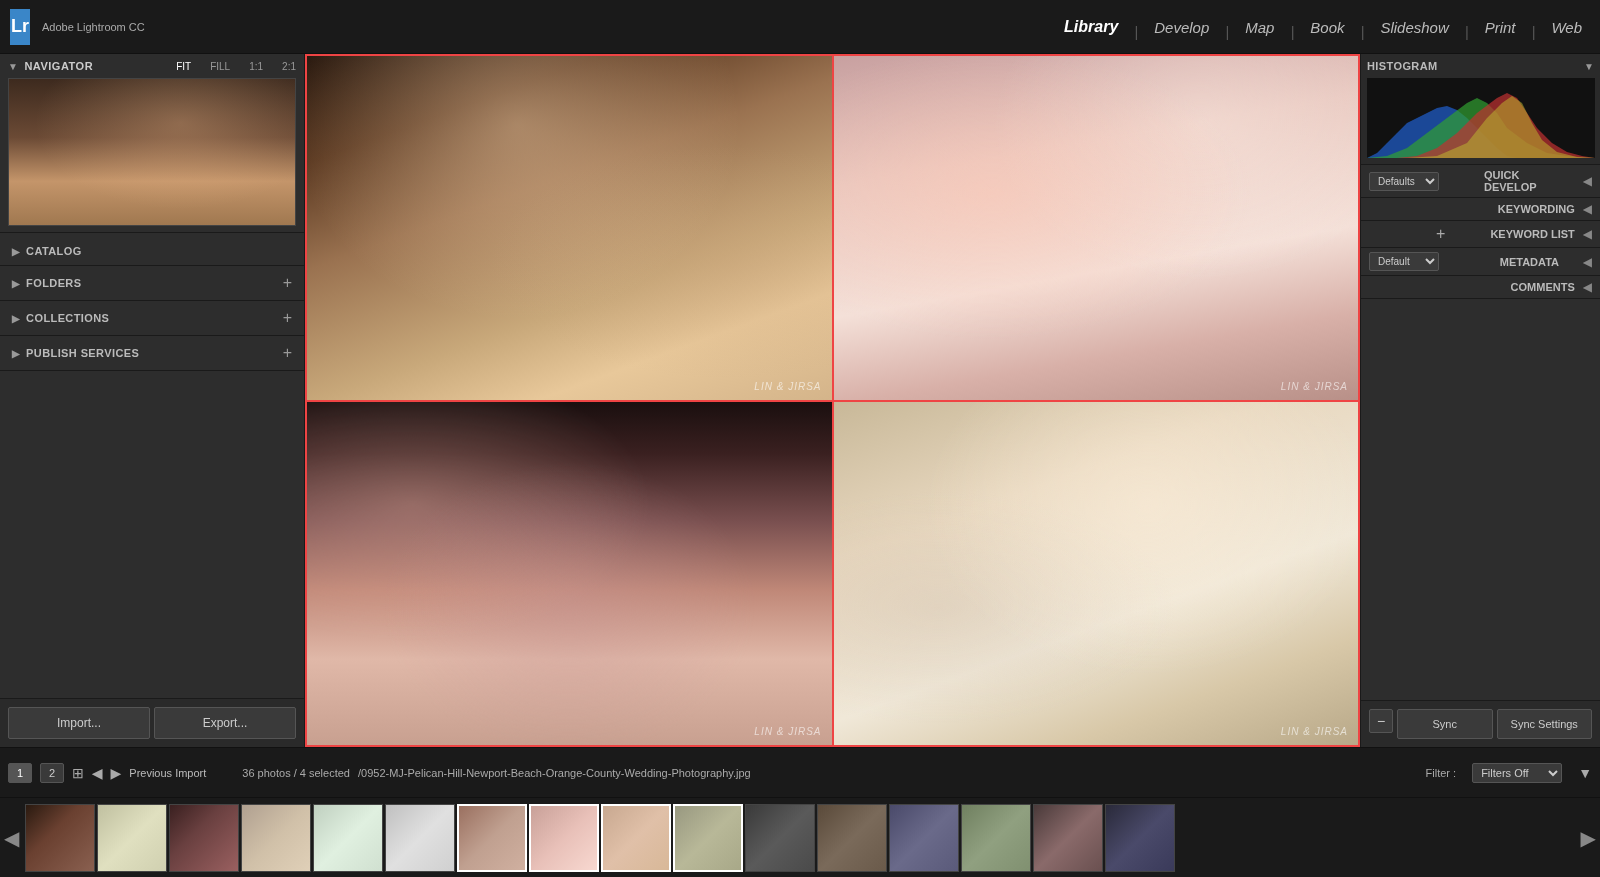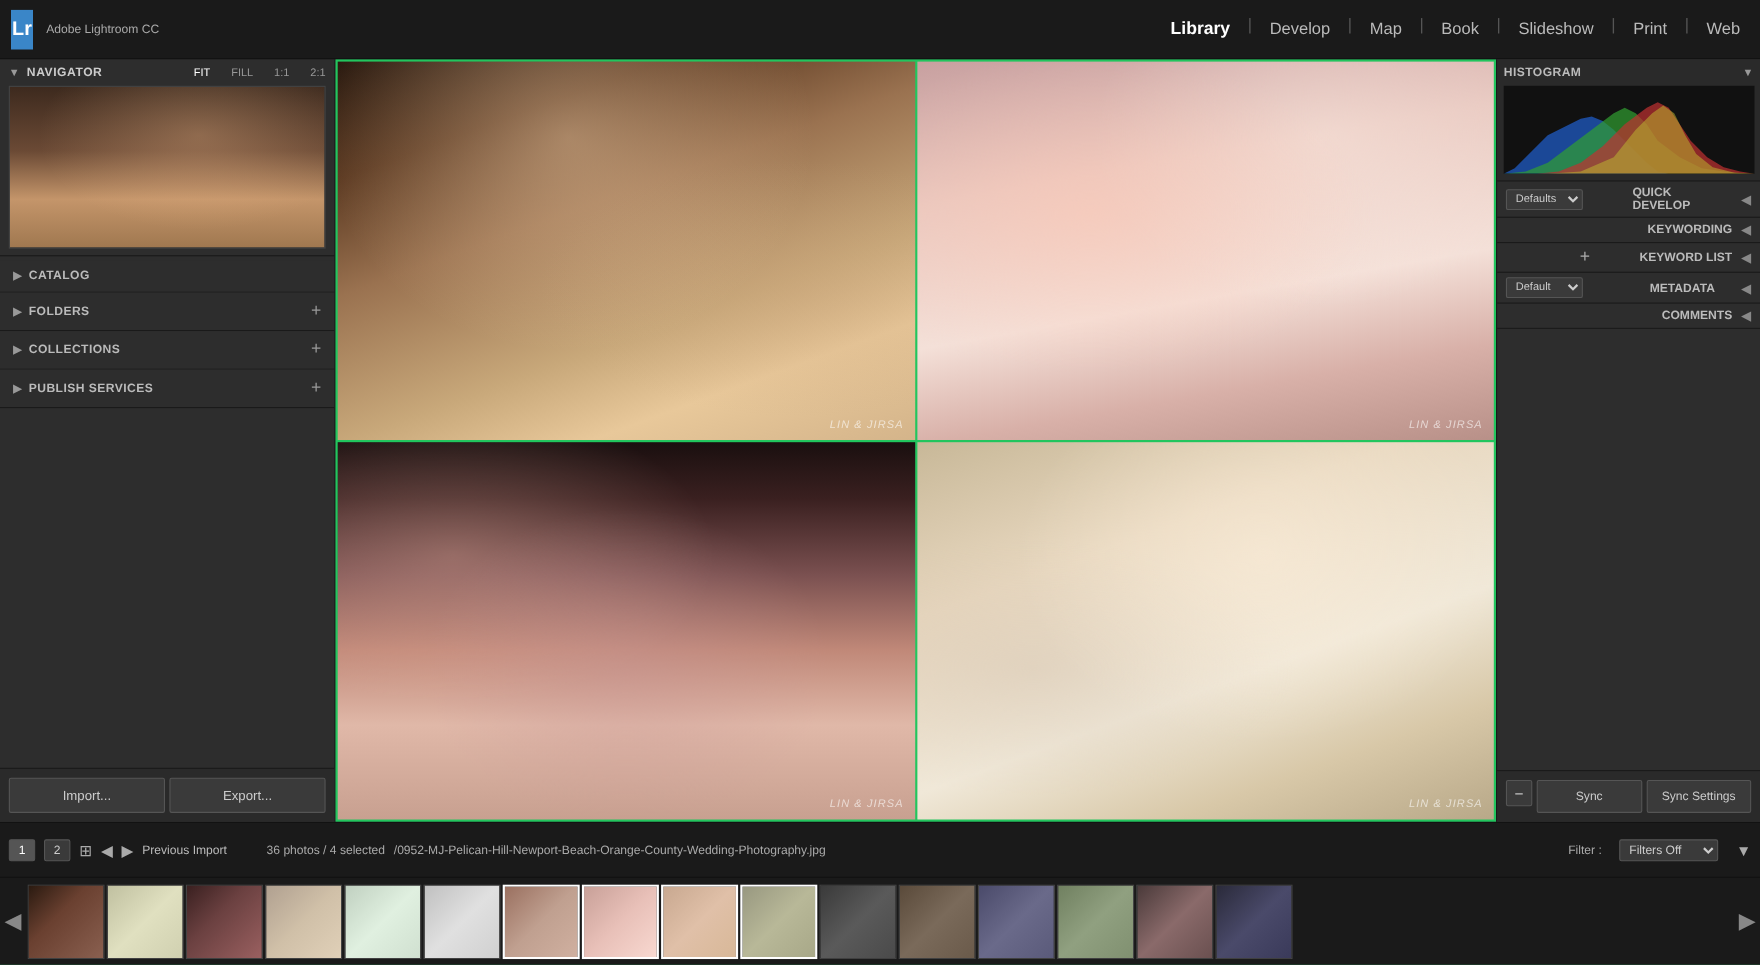--- a/index.html
+++ b/index.html
@@ -38,22 +38,23 @@
       display: flex;
       align-items: center;
       justify-content: center;
     }
     #app-title {
       color: #aaa;
       font-size: 11px;
     }
     #nav-menu {
       display: flex;
-      align-items: flex-start;
+      align-items: flex-end;
       gap: 8px;
+      font-style: italic;
     }
     .nav-item {
       color: #bbb;
       font-size: 15px;
       cursor: pointer;
       padding: 4px 8px;
     }
     .nav-item.active {
       color: #fff;
       font-weight: bold;
@@ -182,21 +183,21 @@
       padding: 8px 4px;
       text-align: center;
       cursor: pointer;
       font-size: 12px;
       border-radius: 2px;
     }
 
     
     #center {
       flex: 1;
-      background: #22c55e;
+      background: #ef4444;
       display: flex;
       flex-direction: column;
     }
 
     #photo-grid {
       flex: 1;
       display: grid;
       grid-template-columns: 1fr 1fr;
       grid-template-rows: 1fr 1fr;
       gap: 2px;

